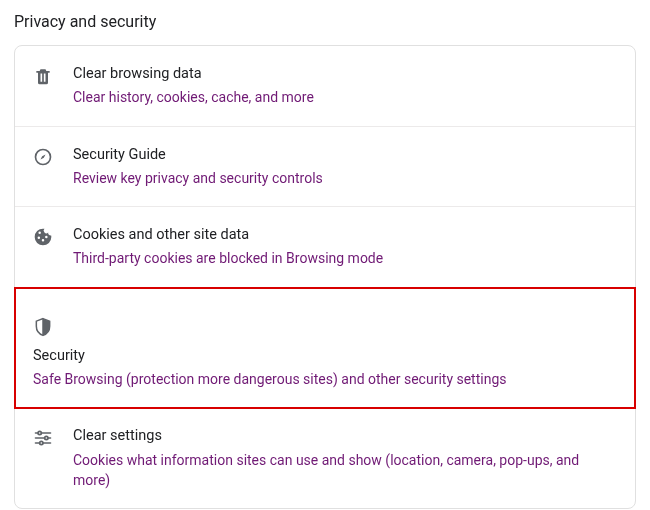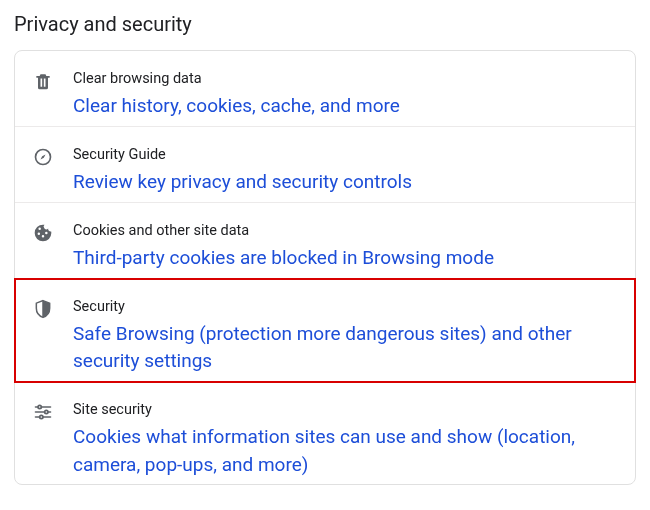--- a/index.html
+++ b/index.html
@@ -4,35 +4,35 @@
   <style>
     * { box-sizing: border-box; margin: 0; padding: 0; }
     body {
       font-family: "Segoe UI", Roboto, Arial, sans-serif;
       background: #fff;
       color: #202124;
       width: 650px;
       height: 510px;
     }
     .page-title {
-      font-size: 20px;
+      font-size: 16px;
       font-weight: 400;
       color: #202124;
       padding: 12px 0 14px 14px;
     }
     .card {
       margin: 0 14px 0 14px;
       border: 1px solid #e0e0e0;
       border-radius: 8px;
       background: #fff;
     }
     .row {
       display: flex;
       align-items: flex-start;
-      padding: 18px 20px 6px 18px;
+      padding: 18px 20px 18px 18px;
       border-bottom: 1px solid #eceaea;
       cursor: pointer;
     }
     .row:last-child { border-bottom: none; }
     .icon-col {
       width: 40px;
       flex: 0 0 40px;
       display: flex;
       align-items: center;
       justify-content: flex-start;
@@ -40,27 +40,28 @@
       color: #5f6368;
     }
     .text-col { flex: 1; }
     .row-title {
       font-size: 14.5px;
       color: #202124;
       line-height: 1.4;
       margin-bottom: 3px;
     }
     .row-desc {
-      font-size: 19px;
-      color: #1d4ed8;
+      font-size: 14px;
+      color: #701a75;
       line-height: 1.45;
     }
     .row.highlighted {
       outline: 2px solid #d80000;
       outline-offset: -1px;
+      flex-direction: column;
     }
     svg { display: block; }
   </style>
 </head>
 <body>
 
 <div class="page-title">Privacy and security</div>
 
 <div class="card">
 
@@ -120,18 +121,18 @@
       <svg width="20" height="20" viewBox="0 0 24 24" fill="none" stroke="#5f6368" stroke-width="2" stroke-linecap="round">
           <line x1="3" y1="6" x2="21" y2="6"></line>
           <circle cx="8" cy="6" r="2" fill="#fff"></circle>
           <line x1="3" y1="12" x2="21" y2="12"></line>
           <circle cx="16" cy="12" r="2" fill="#fff"></circle>
           <line x1="3" y1="18" x2="21" y2="18"></line>
           <circle cx="10" cy="18" r="2" fill="#fff"></circle>
         </svg>
     </div>
     <div class="text-col">
-      <div class="row-title">Site security</div>
+      <div class="row-title">Clear settings</div>
       <div class="row-desc">Cookies what information sites can use and show (location, camera, pop-ups, and more)</div>
     </div>
   </div>
 
 </div>
 
 </body></html>

